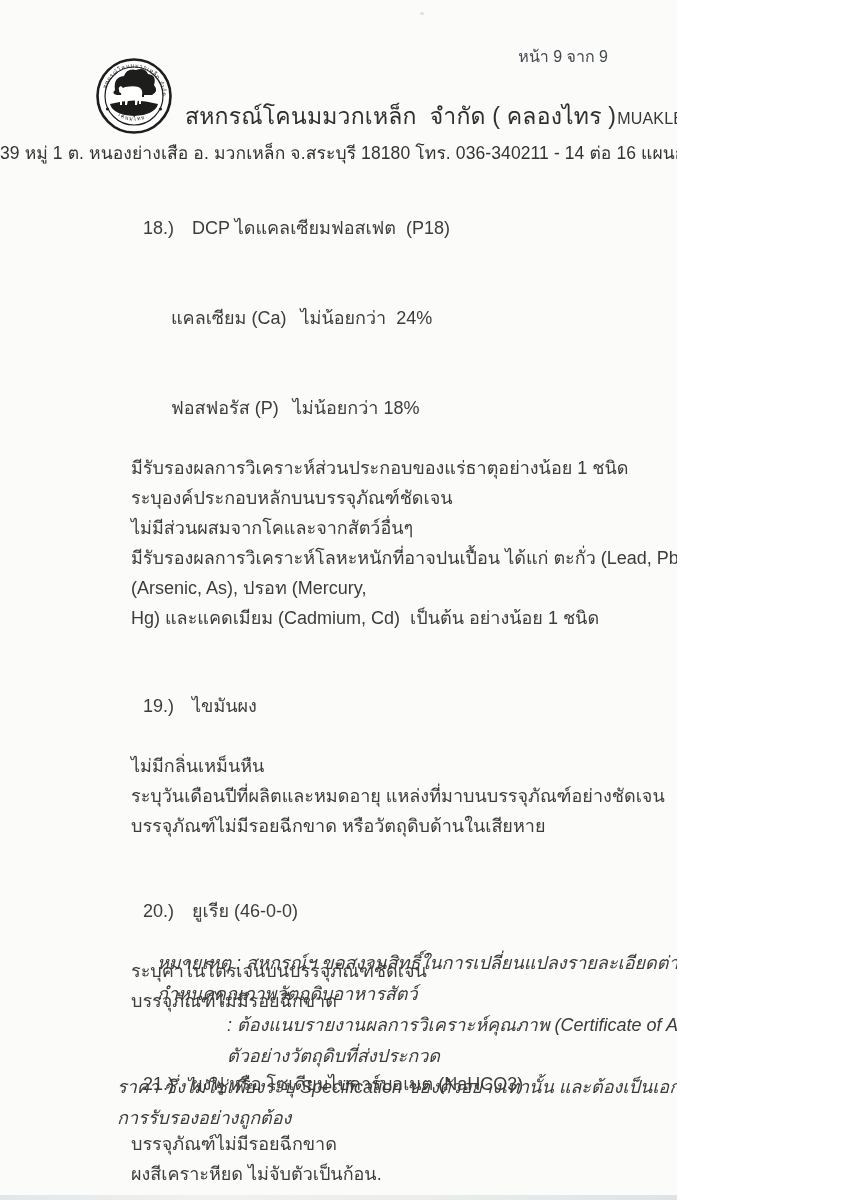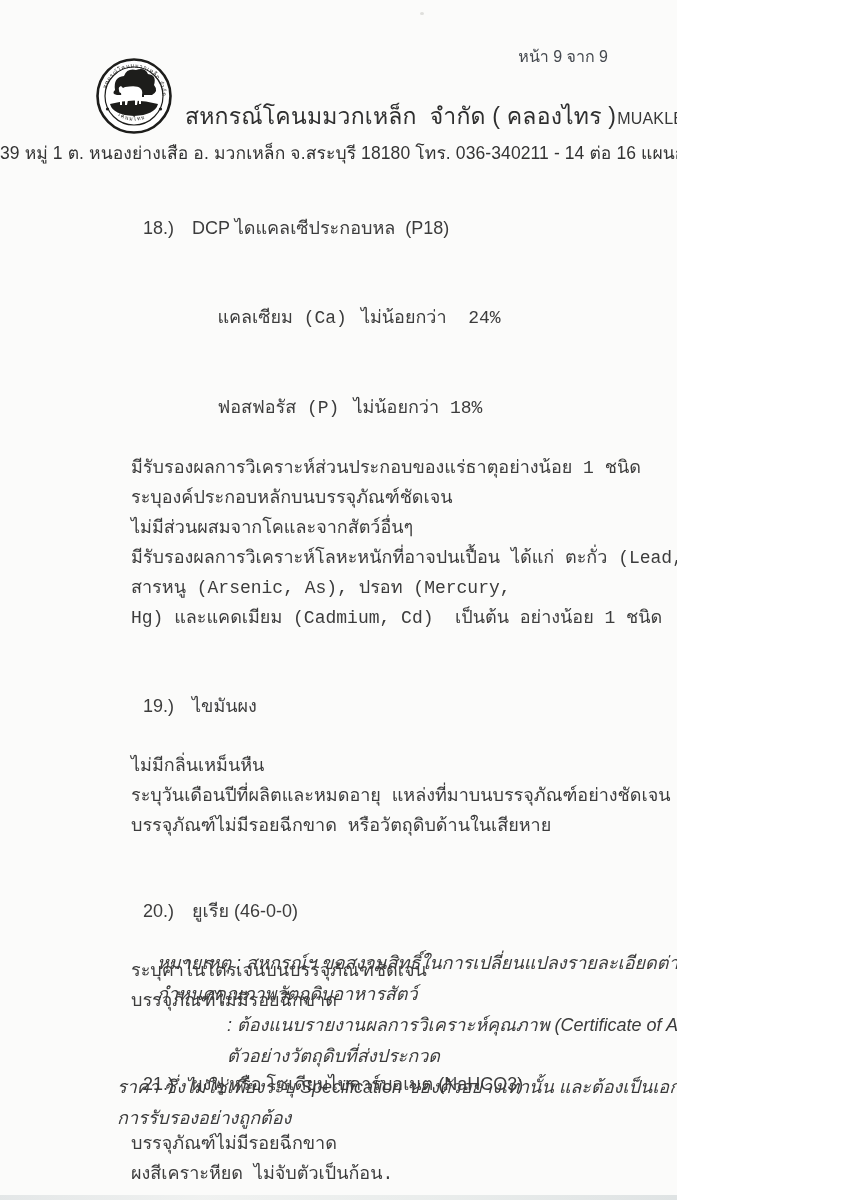--- a/index.html
+++ b/index.html
@@ -26,21 +26,21 @@
   .org-en{font-size:16px;color:#383838;letter-spacing:.2px;}
   .address{
     position:absolute;left:0;top:139px;width:100%;
     text-align:center;font-size:17.5px;color:#333;
     letter-spacing:.1px;white-space:pre;
   }
   
   .content{position:absolute;left:103px;top:183px;width:678px;}
   .line{line-height:30px;font-size:18px;white-space:pre-wrap;}
   .heading .num{margin-right:18px;}
-  .indent{padding-left:28px;font-family:Liberation Mono, monospace;}
+  .indent{padding-left:28px;}
   .spec-label{display:inline-block;min-width:84px;padding-right:14px;}
   .s19{margin-top:28px;}
   .s20{margin-top:25px;}
   .s21{margin-top:23px;}
   
   .footnote{
     position:absolute;left:85px;top:948px;width:700px;
     font-style:italic;color:#3a3a3a;
   }
   .footnote .line{line-height:31px;font-size:18px;margin-left:32px;}
@@ -100,21 +100,21 @@
     <span class="org-th">สหกรณ์โคนมมวกเหล็ก  จำกัด ( คลองไทร )</span>
     <span class="org-en">MUAKLEK DAIRY COOPERATIVE LIMITED</span>
   </div>
 
   <div class="address">39 หมู่ 1 ต. หนองย่างเสือ อ. มวกเหล็ก จ.สระบุรี 18180 โทร. 036-340211 - 14 ต่อ 16 แผนกควบคุมคุณภาพอาหารสัตว์</div>
 
   <div class="content">
 
     <div class="section s18">
       <div class="line heading">
-        <span class="num">18.)</span><span>DCP ไดแคลเซีประกอบหล  (P18)</span>
+        <span class="num">18.)</span><span>DCP ไดแคลเซียมฟอสเฟต  (P18)</span>
       </div>
       <div class="line indent">
         <span class="spec-label">แคลเซียม (Ca)</span><span>ไม่น้อยกว่า  24%</span>
       </div>
       <div class="line indent">
         <span class="spec-label">ฟอสฟอรัส (P)</span><span>ไม่น้อยกว่า 18%</span>
       </div>
       <div class="line indent">มีรับรองผลการวิเคราะห์ส่วนประกอบของแร่ธาตุอย่างน้อย 1 ชนิด</div>
       <div class="line indent">ระบุองค์ประกอบหลักบนบรรจุภัณฑ์ชัดเจน</div>
       <div class="line indent">ไม่มีส่วนผสมจากโคและจากสัตว์อื่นๆ</div>

